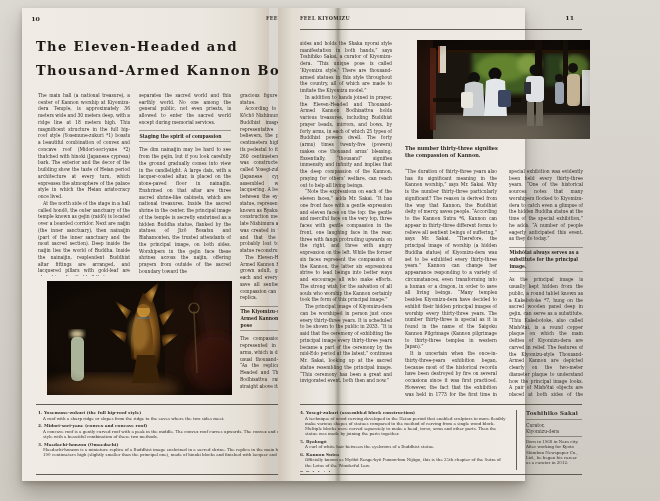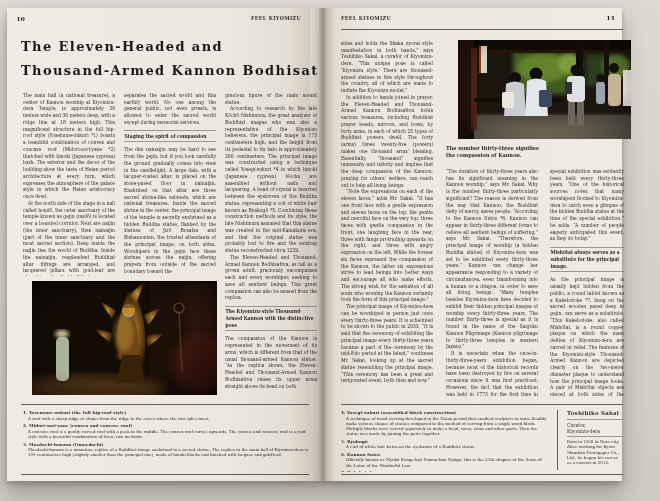--- a/index.html
+++ b/index.html
@@ -2,21 +2,21 @@
 <html><head>
 <meta charset="utf-8">
 <style>
   html,body{margin:0;padding:0;}
   #canvas{
     position:relative;width:660px;height:501px;overflow:hidden;
     background:linear-gradient(180deg,#dcd8d2 0%,#d6d2cb 45%,#cfcac2 100%);
     font-family:"DejaVu Serif","Liberation Serif",serif;color:#2c2620;
   }
   .spread{
-    position:absolute;left:7px;top:8px;width:615px;height:473px;display:flex;
+    position:absolute;left:22px;top:8px;width:503px;height:473px;display:flex;
     box-shadow:0 3px 5px rgba(70,62,50,.30),0 12px 20px rgba(70,62,50,.35);
     gap:9px;
   }
   .page{position:relative;width:315.5px;height:473px;}
   .page-l{background:linear-gradient(90deg,#f0ece5 0%,#ece8e1 72%,#e4ded4 93%,#d2c9bc 100%);}
   .page-r{background:linear-gradient(90deg,#cfc6b8 0%,#e2dcd2 6%,#ece8e1 16%,#efebe4 100%);}
   .fold{position:absolute;top:0;left:304px;width:24px;height:473px;z-index:5;pointer-events:none;
     background:linear-gradient(90deg,rgba(80,66,48,0) 0%,rgba(80,66,48,.15) 35%,rgba(45,36,24,.38) 50%,rgba(80,66,48,.15) 65%,rgba(80,66,48,0) 100%);}
   .micro{position:absolute;font-size:8px;font-weight:bold;letter-spacing:.08em;white-space:nowrap;
     transform:scale(.6);transform-origin:0 0;color:#35302a;}

